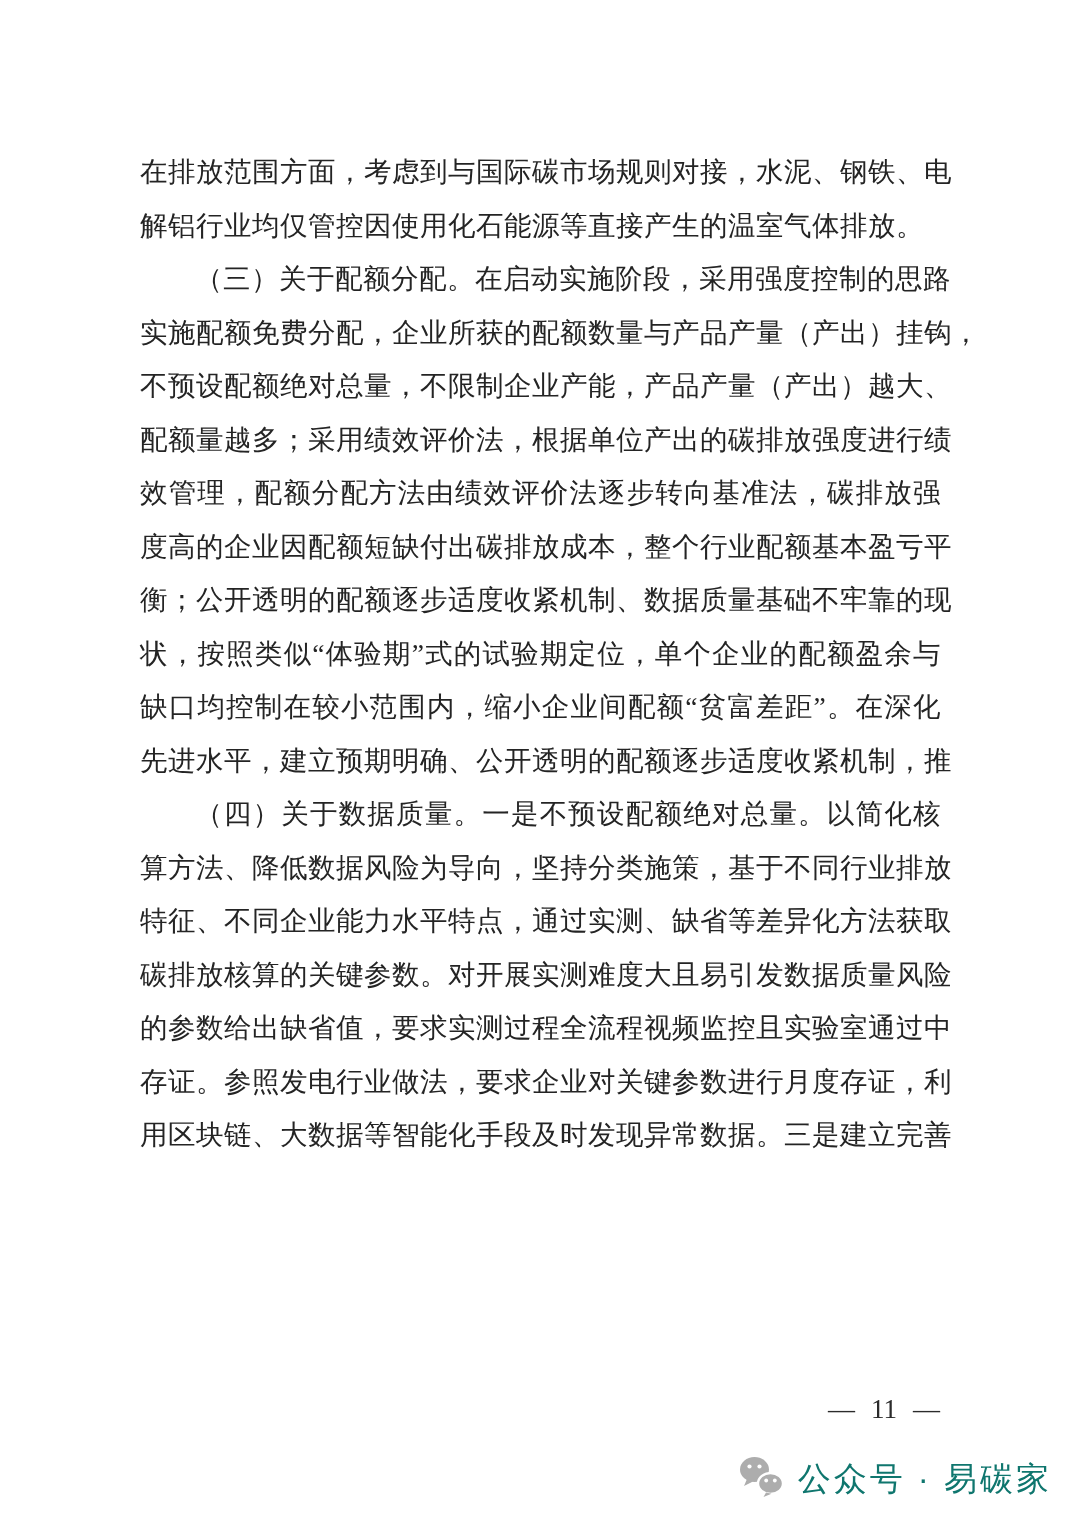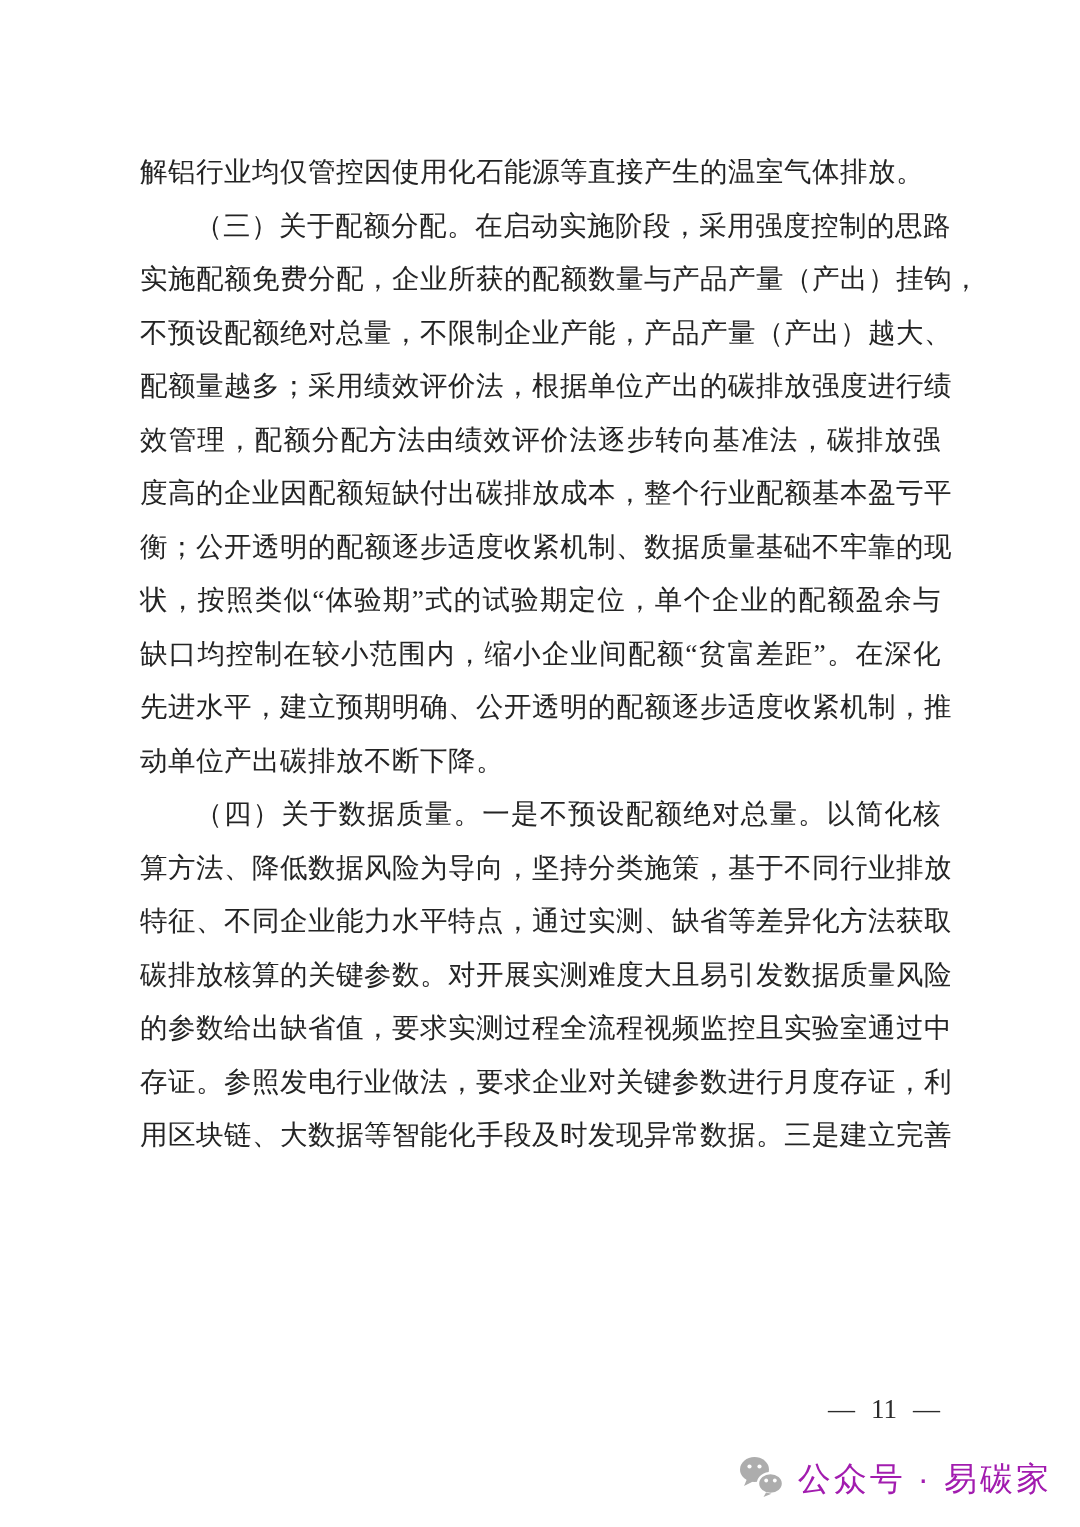--- a/index.html
+++ b/index.html
@@ -55,40 +55,40 @@
     position: absolute;
     top: 1456px;
     right: 28px;
     display: flex;
     align-items: center;
     gap: 13px;
   }
   .watermark-label {
     font-size: 33px;
     letter-spacing: 3px;
-    color: #a21caf;
+    color: #0f766e;
     font-family: "Liberation Sans", "DejaVu Sans", sans-serif;
   }
 </style>
 </head>
 <body>
 
 <div class="text-block">
+    <div class="line"><span class="run">在排放范围方面，考虑到与国际碳市场规则对接，水泥、钢铁、电</span></div>
     <div class="line short"><span class="run">解铝行业均仅管控因使用化石能源等直接产生的温室气体排放。</span></div>
     <div class="line indent"><span class="run bold">（三）关于配额分配。</span><span class="run">在启动实施阶段，采用强度控制的思路</span></div>
     <div class="line"><span class="run">实施配额免费分配，企业所获的配额数量与产品产量（产出）挂钩，</span></div>
     <div class="line"><span class="run">不预设配额绝对总量，不限制企业产能，产品产量（产出）越大、</span></div>
     <div class="line"><span class="run">配额量越多；采用绩效评价法，根据单位产出的碳排放强度进行绩</span></div>
     <div class="line"><span class="run">效管理，配额分配方法由绩效评价法逐步转向基准法，碳排放强</span></div>
     <div class="line"><span class="run">度高的企业因配额短缺付出碳排放成本，整个行业配额基本盈亏平</span></div>
     <div class="line"><span class="run">衡；公开透明的配额逐步适度收紧机制、数据质量基础不牢靠的现</span></div>
     <div class="line"><span class="run">状，按照类似“体验期”式的试验期定位，单个企业的配额盈余与</span></div>
     <div class="line"><span class="run">缺口均控制在较小范围内，缩小企业间配额“贫富差距”。在深化</span></div>
     <div class="line"><span class="run">先进水平，建立预期明确、公开透明的配额逐步适度收紧机制，推</span></div>
-    <div class="line short"><span class="run">动单位产出碳排放不断下降。</span></div>
     <div class="line indent"><span class="run bold">（四）关于数据质量。一是</span><span class="run">不预设配额绝对总量。以简化核</span></div>
     <div class="line"><span class="run">算方法、降低数据风险为导向，坚持分类施策，基于不同行业排放</span></div>
     <div class="line"><span class="run">特征、不同企业能力水平特点，通过实测、缺省等差异化方法获取</span></div>
     <div class="line"><span class="run">碳排放核算的关键参数。对开展实测难度大且易引发数据质量风险</span></div>
     <div class="line"><span class="run">的参数给出缺省值，要求实测过程全流程视频监控且实验室通过中</span></div>
     <div class="line"><span class="run">存证。参照发电行业做法，要求企业对关键参数进行月度存证，利</span></div>
     <div class="line"><span class="run">用区块链、大数据等智能化手段及时发现异常数据。</span><span class="run bold">三是</span><span class="run">建立完善</span></div>
   </div>
 
 <div class="page-footer">

